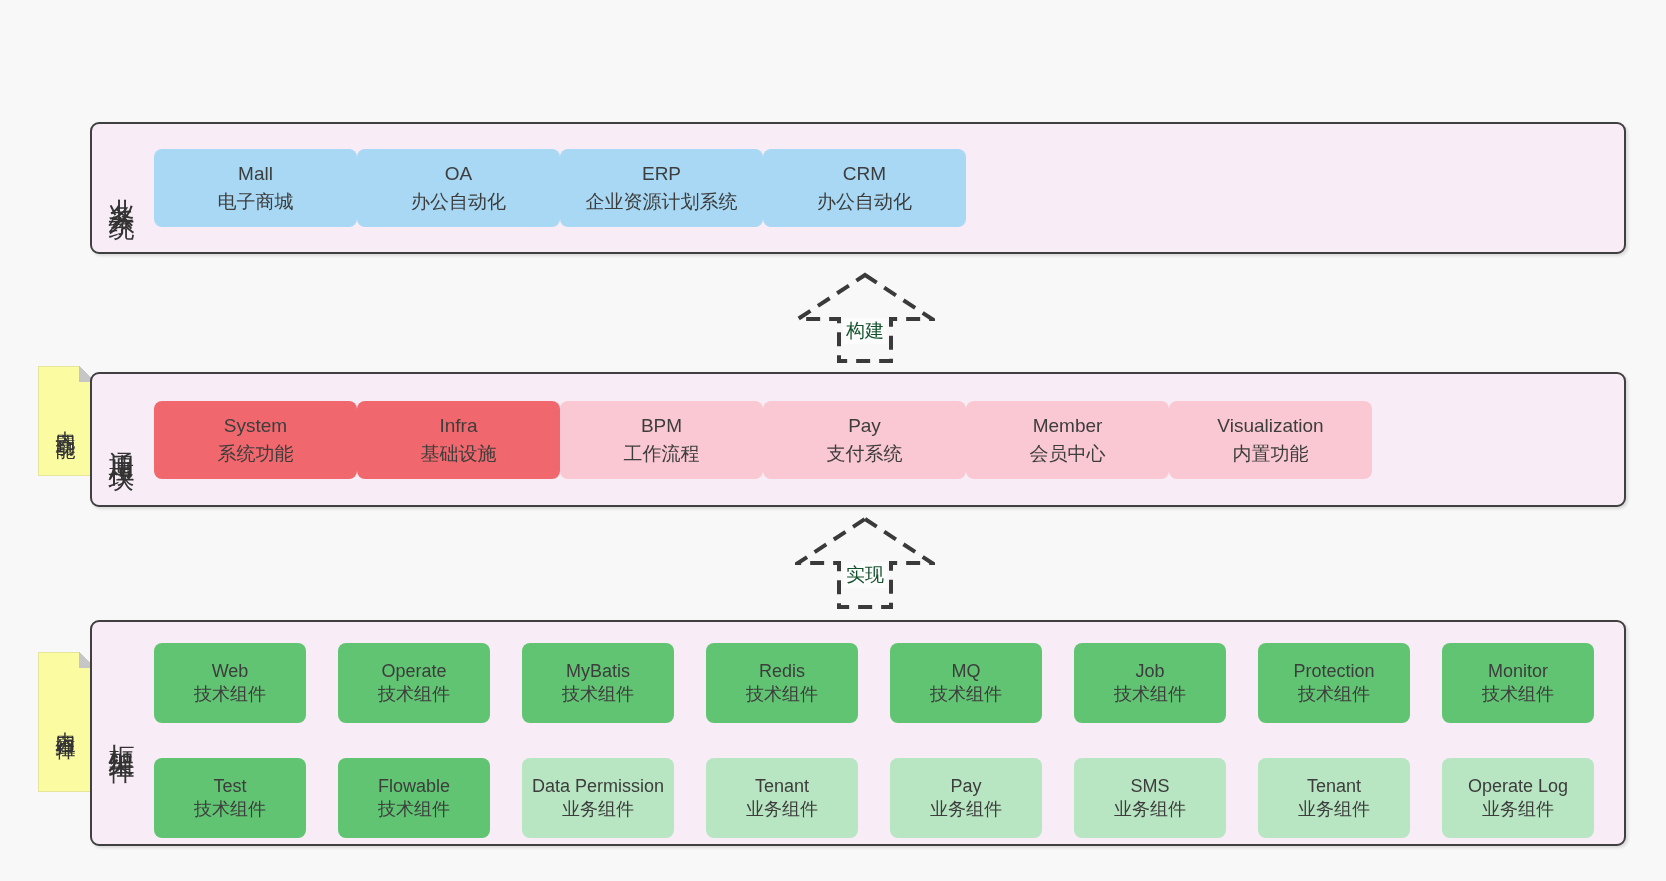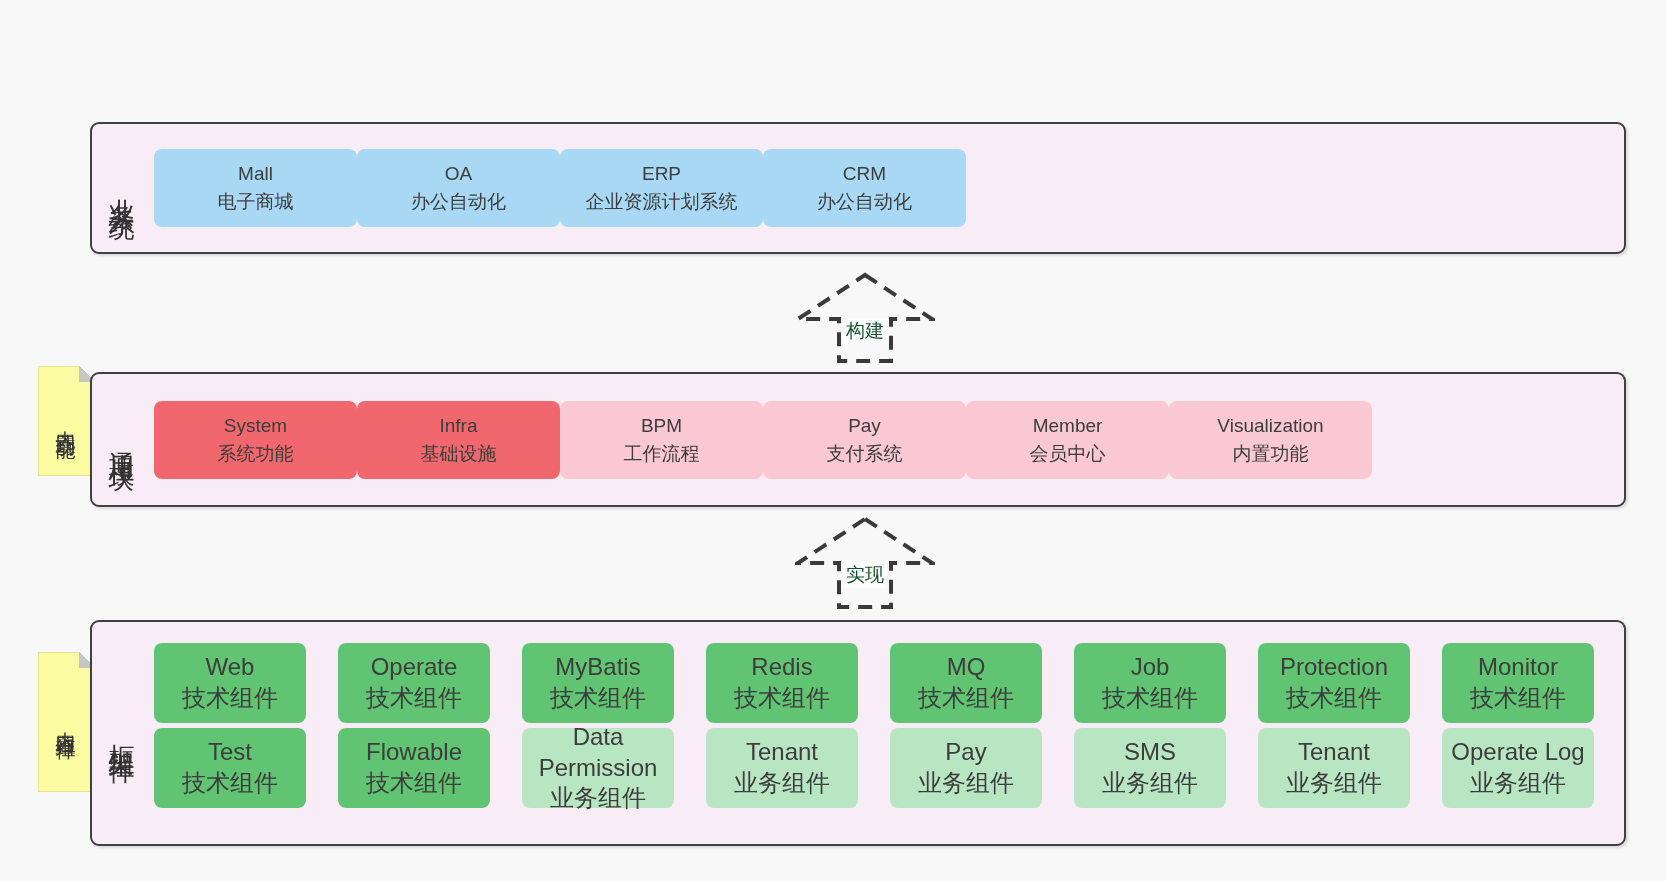--- a/index.html
+++ b/index.html
@@ -27,28 +27,28 @@
     writing-mode:vertical-rl; text-orientation:upright;
     font-size:26px; letter-spacing:5px; color:#333; white-space:nowrap;
   }
 
   .boxes {
     position:absolute; left:62px; top:50%; transform:translateY(-50%);
     display:flex; 
   }
   .row { position:absolute; left:62px; display:flex; gap:32px; }
   .row1 { top:21px; }
-  .row2 { top:106px; }
+  .row2 { top:136px; }
 
   .box {
     display:flex; flex-direction:column; align-items:center; justify-content:center;
     border-radius:8px; text-align:center; box-sizing:border-box; padding:2px 4px;
   }
   .wide  { width:203px; height:78px; font-size:19px; line-height:1.45; }
-  .small { width:152px; height:80px; font-size:24px; line-height:1.28; }
+  .small { width:152px; height:80px; font-size:18px; line-height:1.28; }
 
   .blue       { background:var(--blue,#a8d8f4); }
   .red        { background:var(--red,#f0686d); }
   .pink       { background:var(--pink,#fac8d3); }
   .green      { background:var(--green,#60c472); }
   .lightgreen { background:var(--light_green,#b8e5c2); }
 
   .sticky {
     position:absolute; left:38px; width:55px;
     background:var(--sticky_yellow,#fbfba2);

